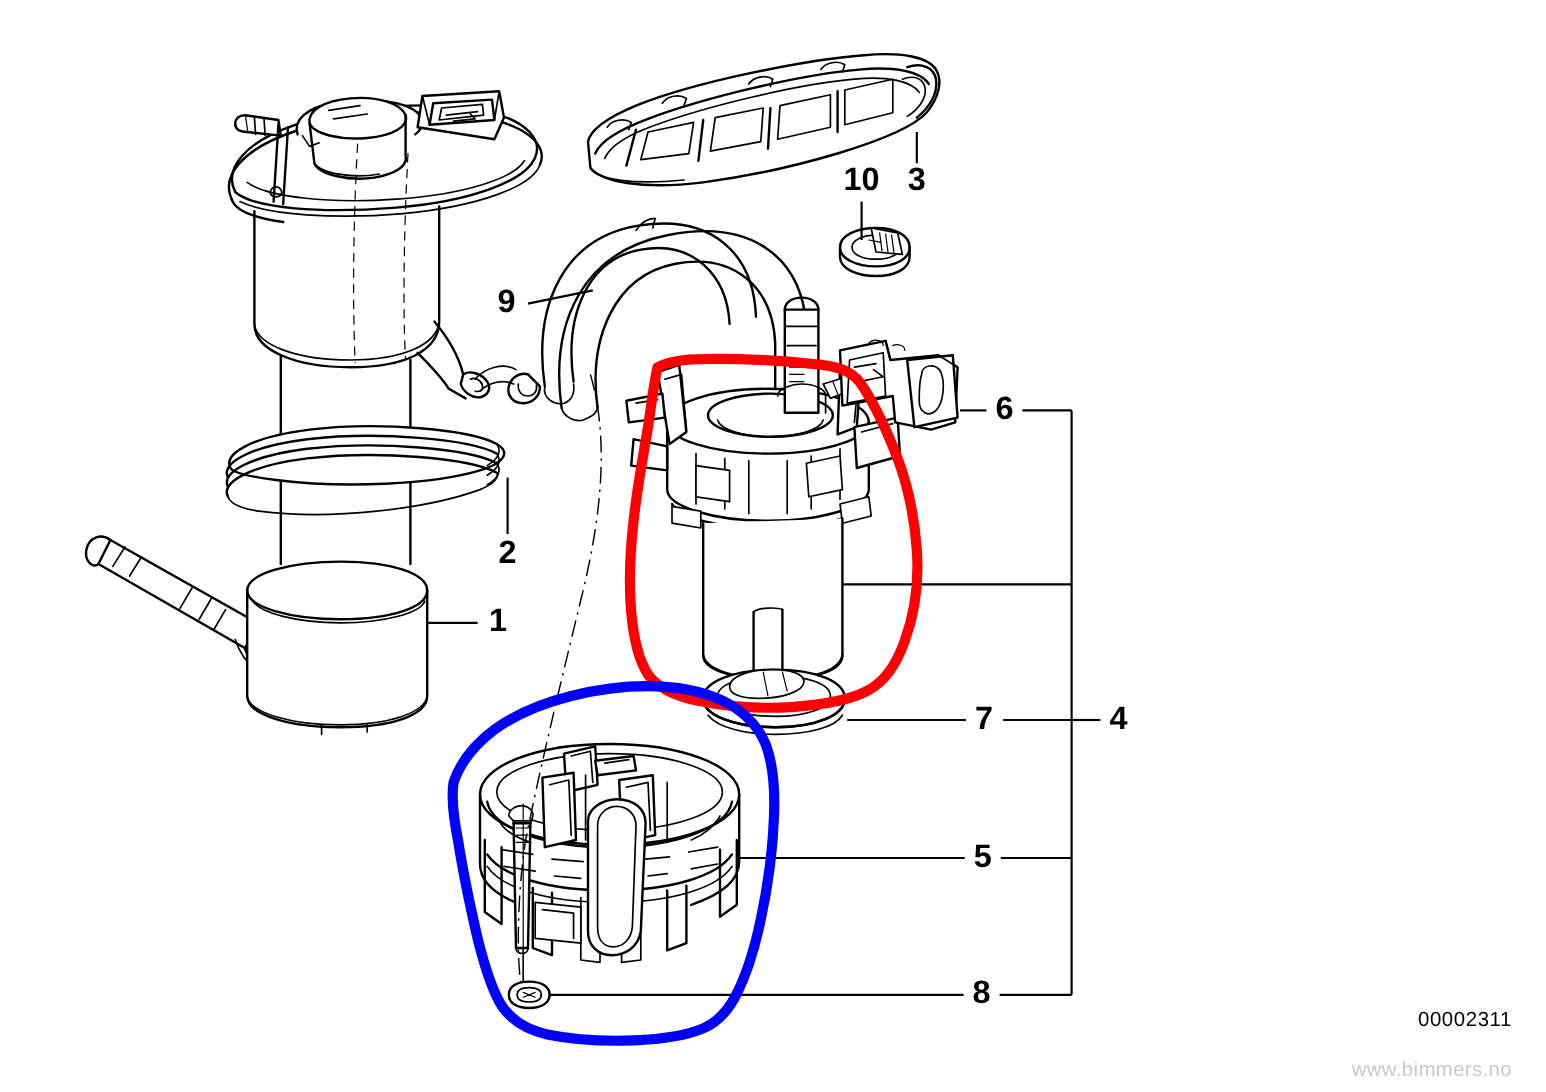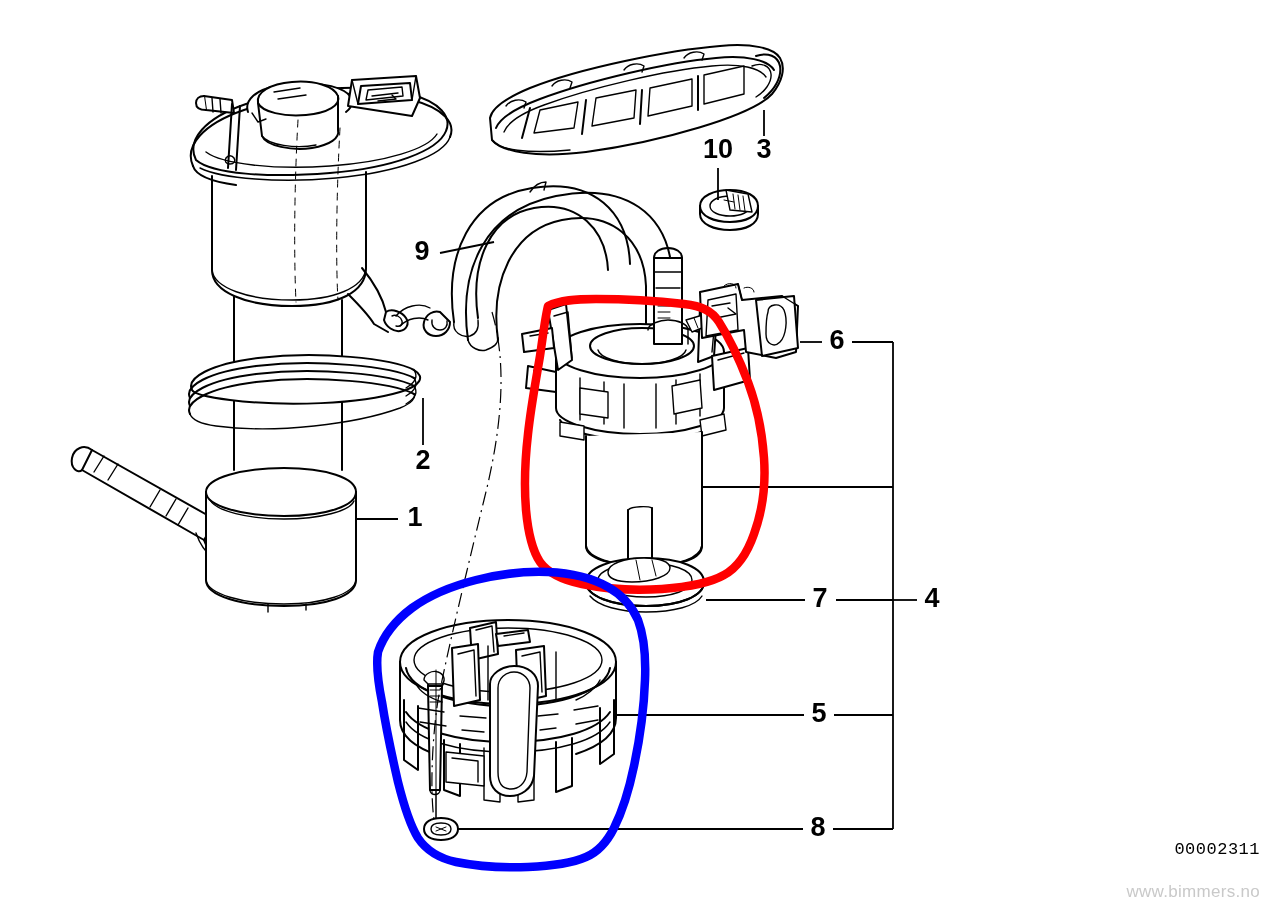--- a/index.html
+++ b/index.html
@@ -34,21 +34,21 @@
     font-size: 27px;
     fill: #000000;
     text-anchor: middle;
     dominant-baseline: middle;
   }
   .annot { fill: none; stroke-width: 8.5; stroke-linecap: round; stroke-linejoin: round; }
   #code-label {
     position: absolute;
     right: 28px;
     top: 840px;
-    font-family: Liberation Mono, monospace;
+    font-family: Liberation Sans, sans-serif;
     font-size: 17px;
     color: #000000;
     letter-spacing: 0.5px;
   }
   #watermark {
     position: absolute;
     right: 28px;
     top: 882px;
     font-family: "Liberation Sans", sans-serif;
     font-size: 17px;

